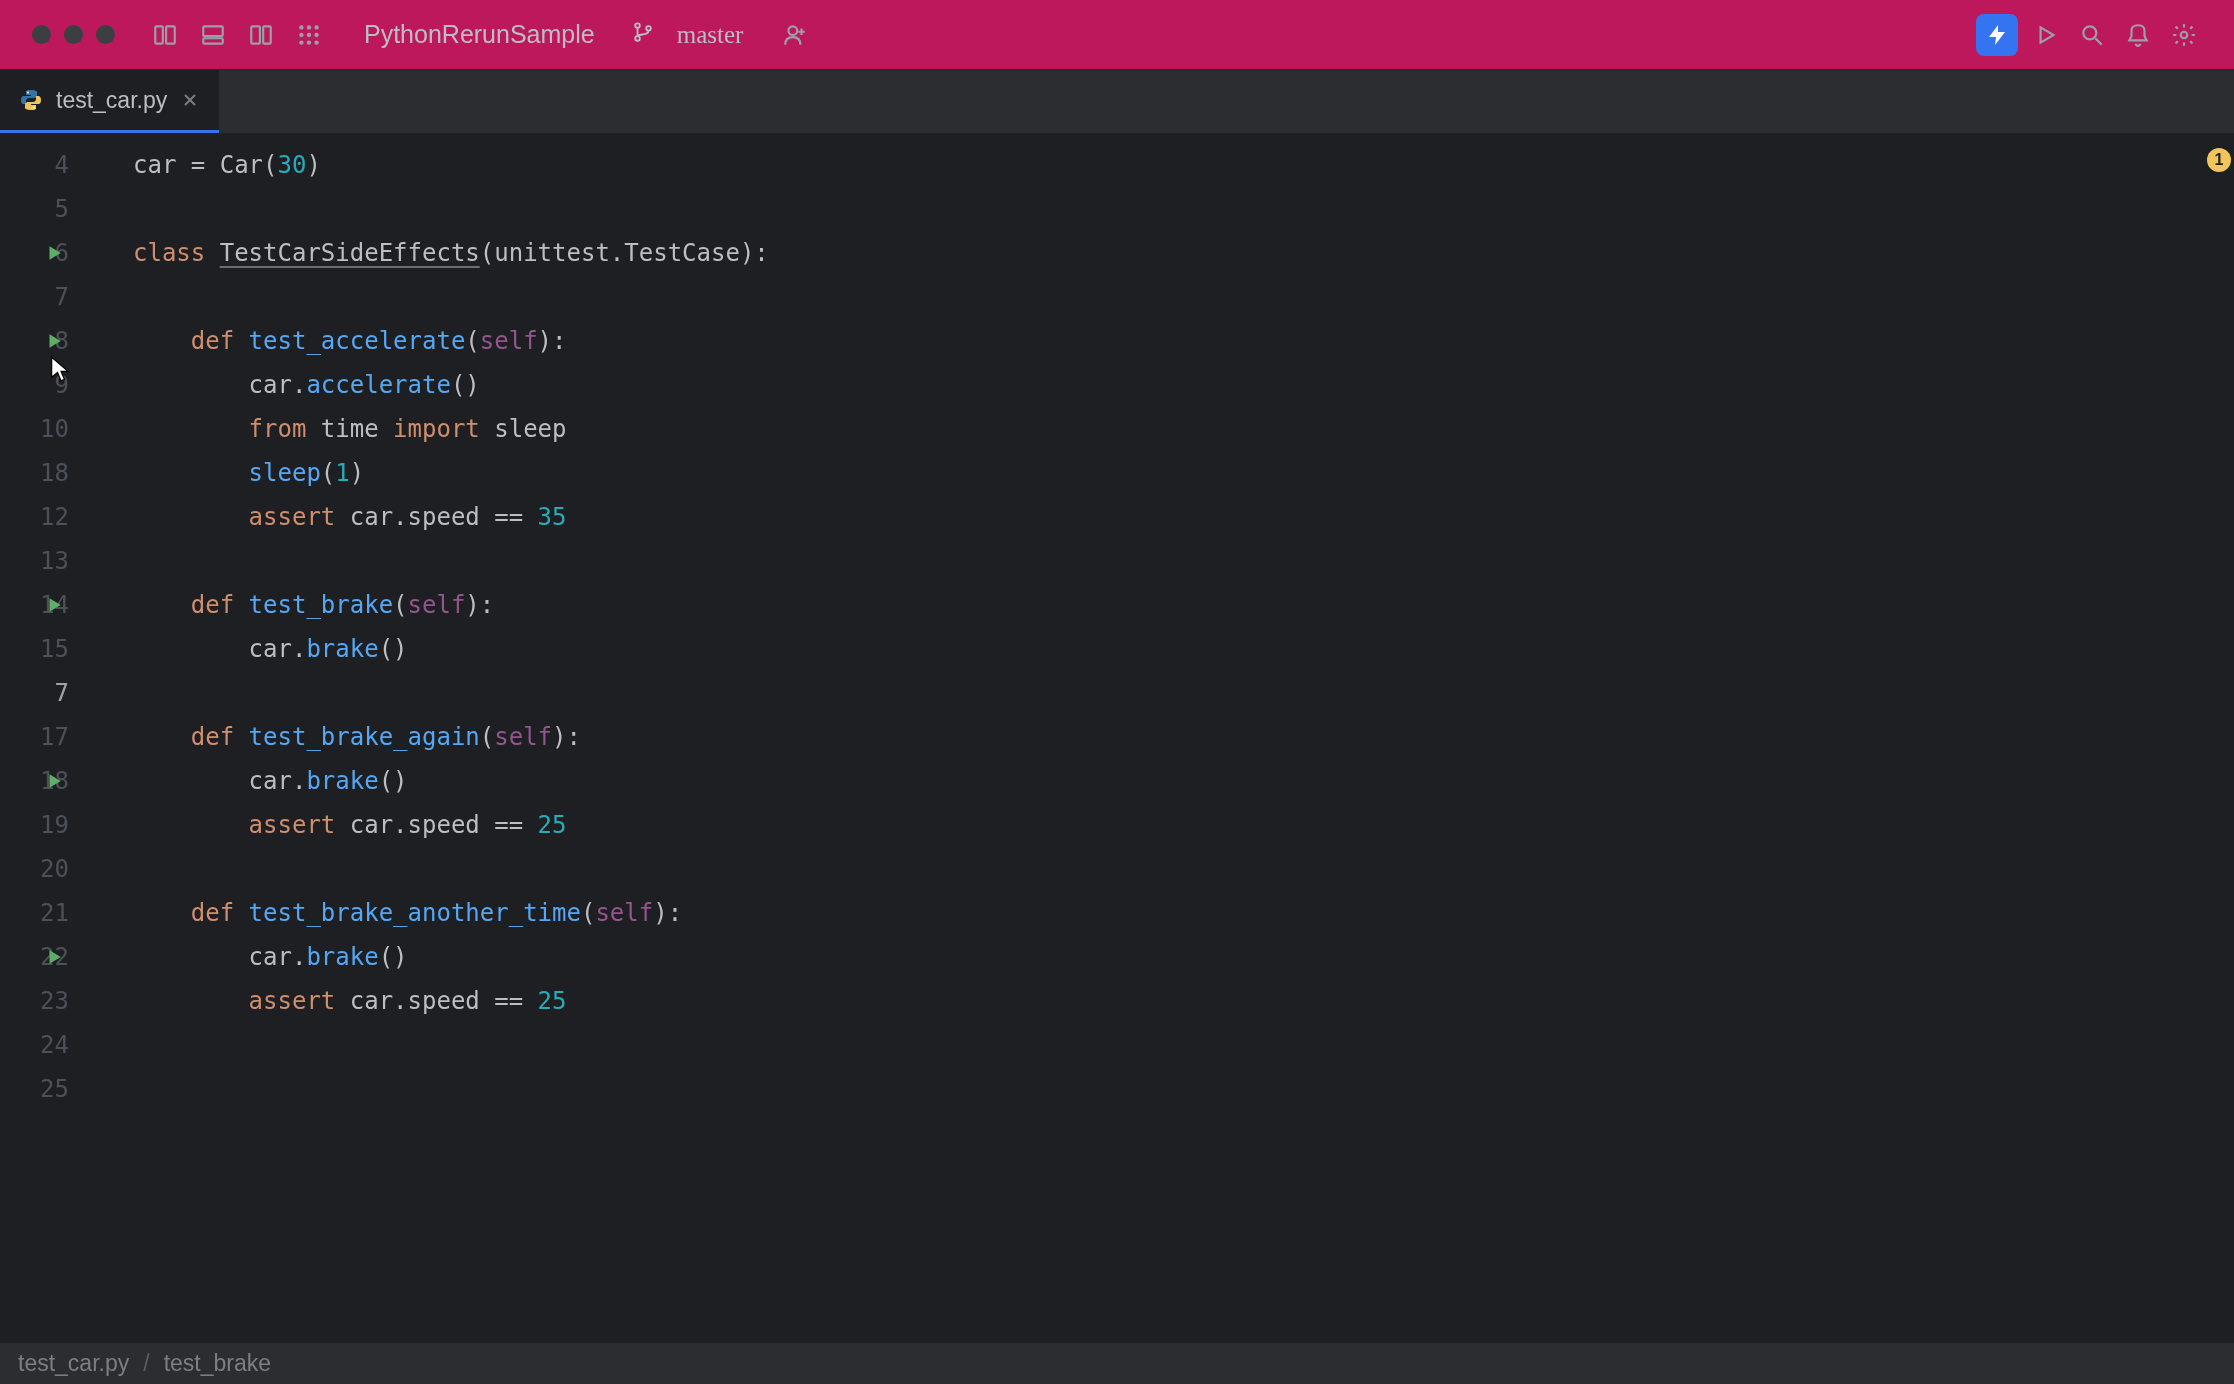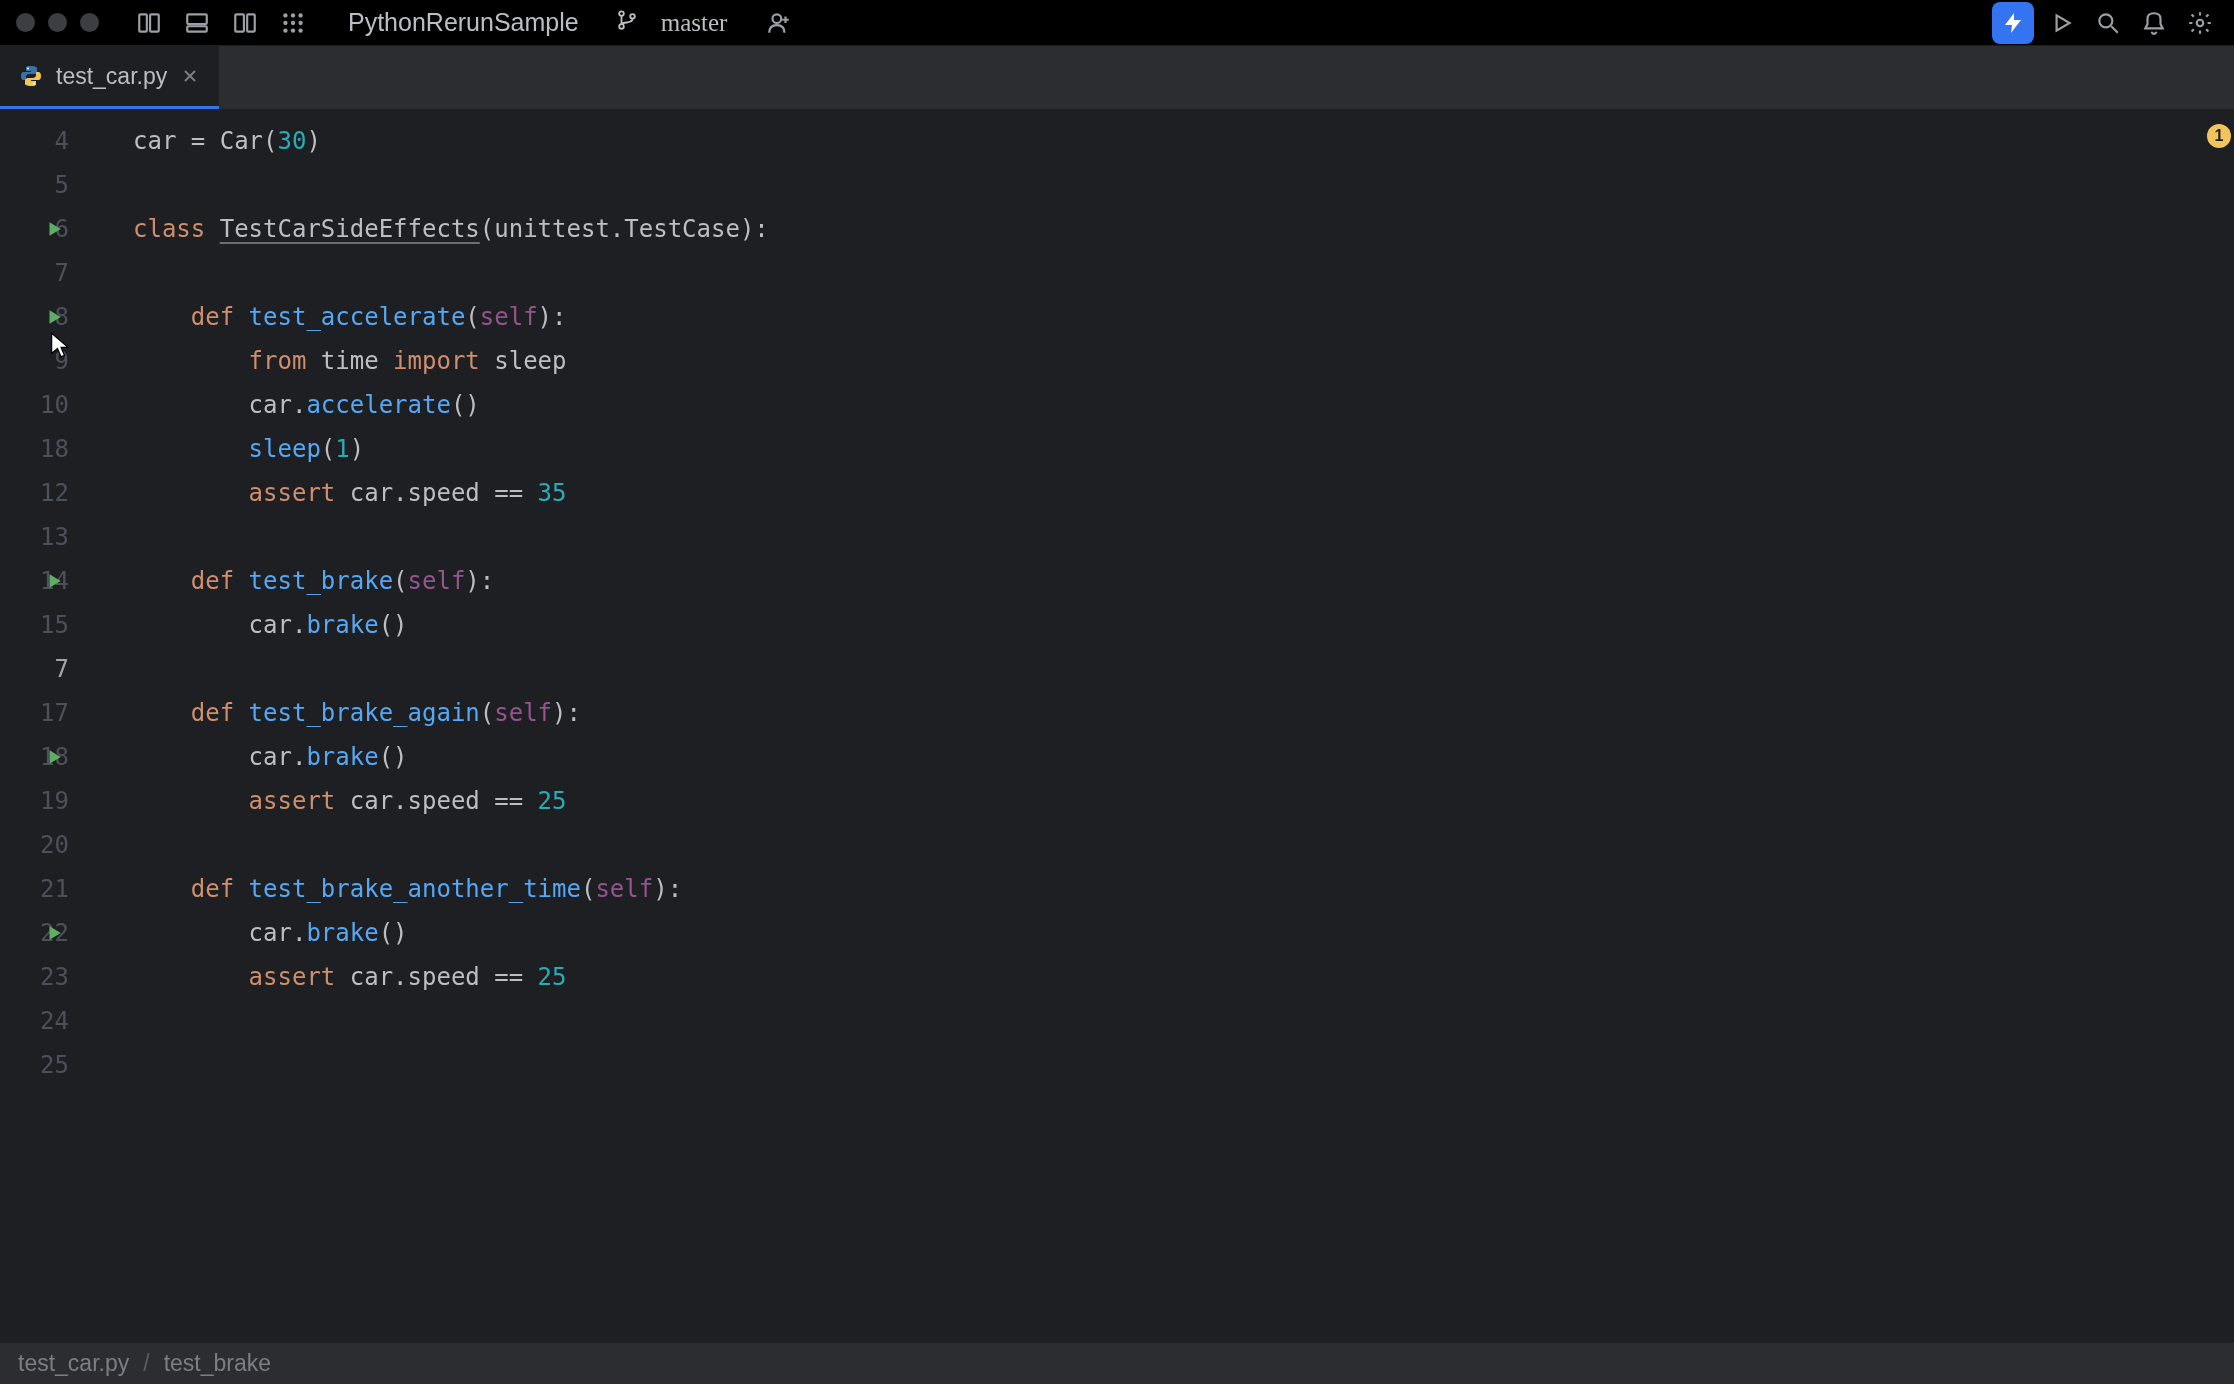--- a/index.html
+++ b/index.html
@@ -15,26 +15,26 @@
       width: 2234px;
       height: 1384px;
       display: flex;
       flex-direction: column;
       overflow: hidden;
       font-size: 22px;
     }
 
     
     .top-toolbar {
-      height: 46px;
-      background: #000000;
+      height: 70px;
+      background: #be185d;
       border-bottom: 1px solid #1e1f22;
       display: flex;
       align-items: center;
-      padding: 0 16px;
+      padding: 0 32px;
       gap: 12px;
     }
 
     .traffic-lights {
       display: flex;
       gap: 13px;
       align-items: center;
       margin-right: 20px;
     }
 
@@ -538,22 +538,22 @@
         <span class="line-number">25</span>
       </div>
   </div>
 
   <div class="code-content">
     <div class="code-line"><span class="def">car</span><span class="punct"> = </span><span class="def">Car</span><span class="punct">(</span><span class="num">30</span><span class="punct">)</span></div>
     <div class="code-line"></div>
     <div class="code-line"><span class="kw">class </span><span class="cls">TestCarSideEffects</span><span class="punct">(unittest</span><span class="punct">.</span><span class="punct">TestCase):</span></div>
     <div class="code-line"></div>
     <div class="code-line"><span class="kw">    def </span><span class="func">test_accelerate</span><span class="punct">(</span><span class="self">self</span><span class="punct">):</span></div>
+    <div class="code-line"><span class="def">        car.</span><span class="func">accelerate</span><span class="punct">()</span></div>
     <div class="code-line"><span>        </span><span class="kw">from </span><span class="def">time </span><span class="kw">import </span><span class="def">sleep</span></div>
-    <div class="code-line"><span class="def">        car.</span><span class="func">accelerate</span><span class="punct">()</span></div>
     <div class="code-line"><span>        </span><span class="func">sleep</span><span class="punct">(</span><span class="num">1</span><span class="punct">)</span></div>
     <div class="code-line"><span>        </span><span class="kw">assert </span><span class="def">car.speed == </span><span class="num">35</span></div>
     <div class="code-line"></div>
     <div class="code-line"><span class="kw">    def </span><span class="func">test_brake</span><span class="punct">(</span><span class="self">self</span><span class="punct">):</span></div>
     <div class="code-line"><span class="def">        car.</span><span class="func">brake</span><span class="punct">()</span></div>
     <div class="code-line"></div>
     <div class="code-line"><span class="kw">    def </span><span class="func">test_brake_again</span><span class="punct">(</span><span class="self">self</span><span class="punct">):</span></div>
     <div class="code-line"><span class="def">        car.</span><span class="func">brake</span><span class="punct">()</span></div>
     <div class="code-line"><span>        </span><span class="kw">assert </span><span class="def">car.speed == </span><span class="num">25</span></div>
     <div class="code-line"></div>

